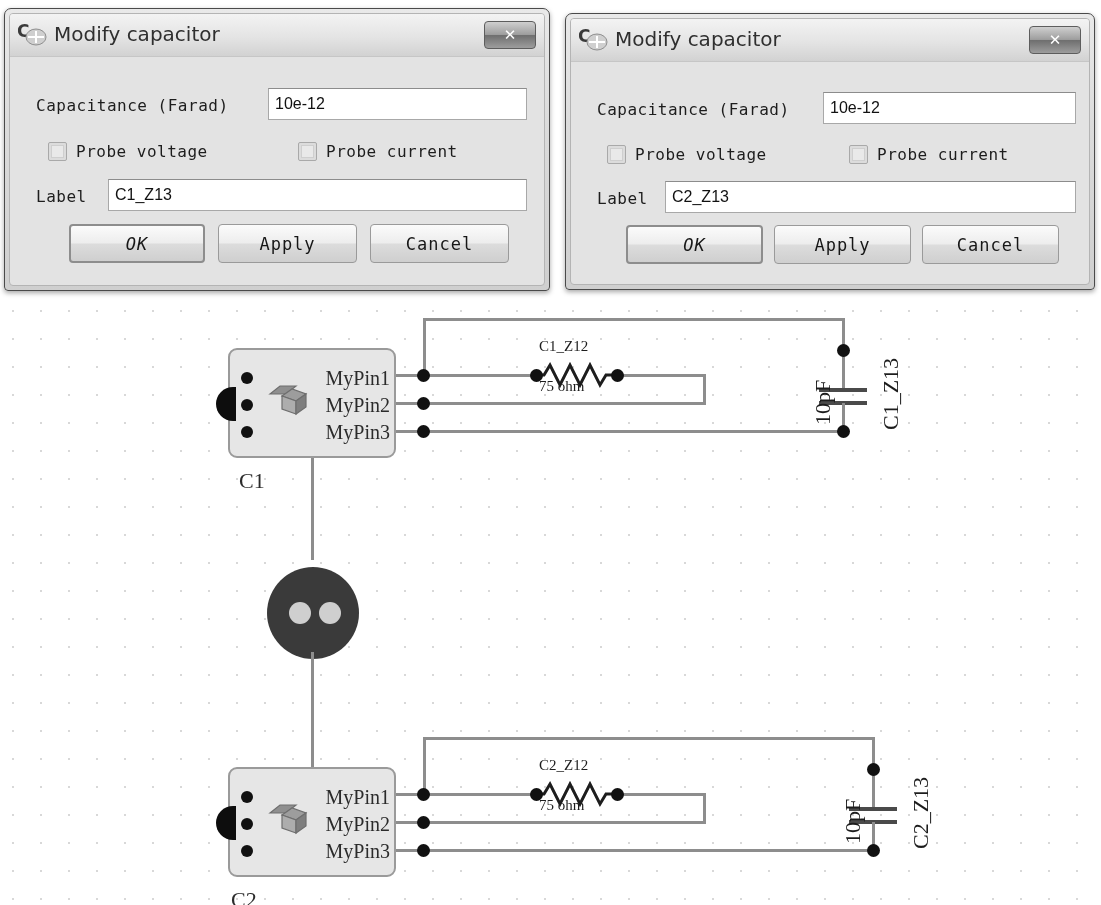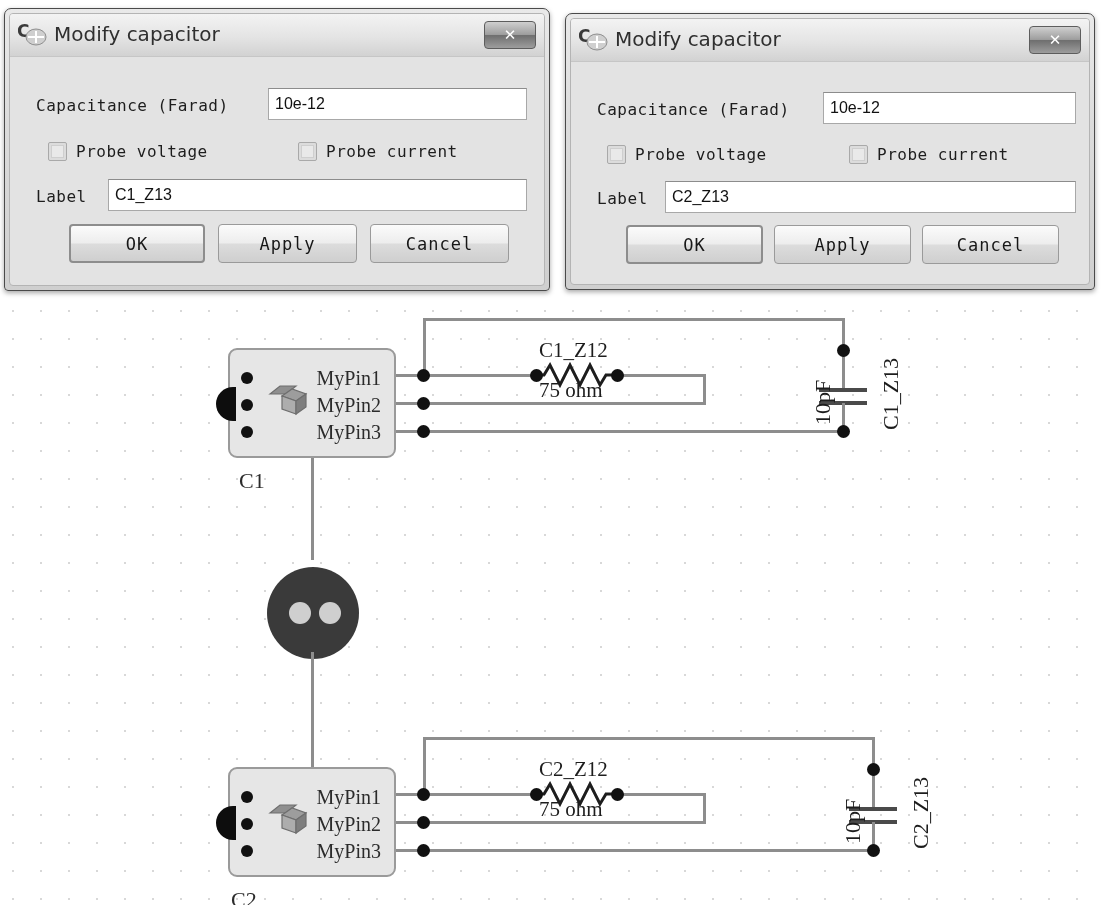--- a/index.html
+++ b/index.html
@@ -38,40 +38,40 @@
     background:#e6e6e6;
     border:2px solid #9a9a9a;
     border-radius:9px;
     box-sizing:border-box;
   }
   .blk .pindot{
     position:absolute;width:12px;height:12px;border-radius:50%;
     background:#111;left:11px;
   }
   .blk .pinlabel{
-    position:absolute;right:13px;
+    position:absolute;right:4px;
     font-family:"Liberation Serif", serif;
     font-size:20px;color:#2b2b2b;line-height:1;
     letter-spacing:0px;
   }
   .portbump{
     position:absolute;width:20px;height:34px;
     background:#0d0d0d;
     border-radius:20px 0 0 20px;
   }
   .boxicon{position:absolute;width:44px;height:40px;}
   .reflabel{
     position:absolute;font-family:"Liberation Serif", serif;
     font-size:22px;color:#2b2b2b;
   }
 
   
   .res-name,.res-val{
     position:absolute;font-family:"Liberation Serif", serif;
-    font-size:21px;color:#1d1d1d;white-space:nowrap;
+    font-size:15px;color:#1d1d1d;white-space:nowrap;
   }
 
   
   .vlabel{
     position:absolute;
     font-family:"Liberation Serif", serif;
     font-size:22px;color:#1d1d1d;white-space:nowrap;
     transform-origin:0 0;
     transform:rotate(-90deg);
   }
@@ -155,21 +155,21 @@
     font-size:16px;color:#1d1d1d;white-space:nowrap;letter-spacing:.5px;
   }
   .btn{
     position:absolute;box-sizing:border-box;
     border:1px solid #9a9a9a;border-radius:4px;
     background:linear-gradient(180deg,#fbfbfb 0%,#ededed 48%,#dcdcdc 52%,#cfcfcf 100%);
     display:flex;align-items:center;justify-content:center;
     font-family:"DejaVu Sans Mono", monospace;
     font-size:17px;color:#171717;letter-spacing:1px;
   }
-  .btn.primary{border:2px solid #8d8d8d;}
+  .btn.primary{border:2px solid #8d8d8d;font-style:italic;}
 </style>
 </head>
 <body>
 
 <div id="schematic">
 
   <div class="wire v" style="left:423px;top:18px;height:58px;"></div>
   <div class="wire h" style="left:423px;top:18px;width:422px;"></div>
   <div class="wire v" style="left:842px;top:18px;height:32px;"></div>
 

